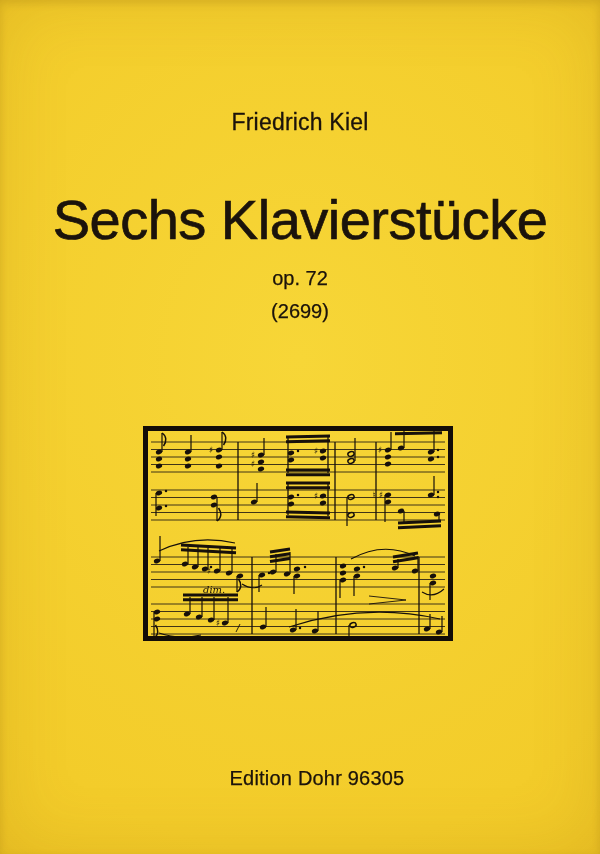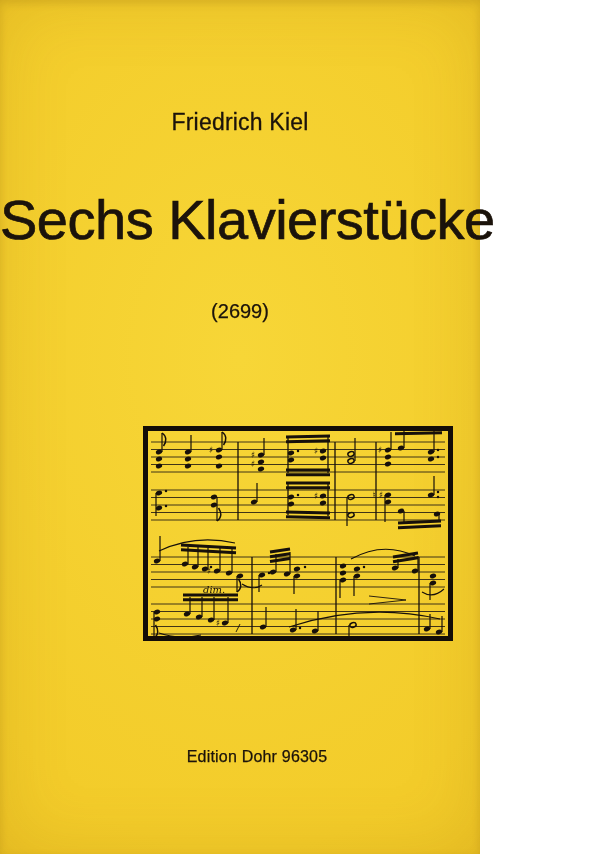--- a/index.html
+++ b/index.html
@@ -1,40 +1,41 @@
 <!DOCTYPE html>
 <html><head>
 <meta charset="utf-8">
 <style>
   html,body{margin:0;padding:0;}
   body{
     width:600px;height:854px;overflow:hidden;
     font-family:"Liberation Sans",sans-serif;
   }
   .cover{
-    position:relative;width:480px;height:854px;
+    position:relative;width:600px;height:854px;
     background:radial-gradient(130% 105% at 50% 42%, #F7D637 0%, #F3CC2A 55%, #E9BD20 100%);
     box-shadow:inset 0 0 70px rgba(140,95,0,.16), inset 0 3px 9px rgba(110,70,0,.18);
     color:#1B130B;
   }
   .ctext{position:absolute;left:0;right:0;text-align:center;white-space:nowrap;}
   .composer{top:109px;font-size:23px;letter-spacing:.2px;-webkit-text-stroke:.3px #1B130B;}
   .title{top:187px;font-size:56px;letter-spacing:-.5px;font-weight:400;-webkit-text-stroke:.7px #1B130B;}
   .opus{top:267px;font-size:20px;-webkit-text-stroke:.25px #1B130B;}
   .year{top:300px;font-size:20px;-webkit-text-stroke:.25px #1B130B;}
-  .publisher{top:748px;font-size:16px;letter-spacing:.2px;padding-left:34px;-webkit-text-stroke:.25px #1B130B;}
+  .publisher{top:767px;font-size:20px;letter-spacing:.2px;padding-left:34px;-webkit-text-stroke:.25px #1B130B;}
   .music-box{position:absolute;left:143px;top:426px;width:310px;height:215px;}
   .music-box svg{display:block;width:310px;height:215px;}
 </style>
 </head>
 <body>
 
 <div class="cover">
   <div class="ctext composer">Friedrich Kiel</div>
   <div class="ctext title">Sechs Klavierstücke</div>
+  <div class="ctext opus">op. 72</div>
   <div class="ctext year">(2699)</div>
 
   <div class="music-box">
     <svg viewBox="0 0 310 215" xmlns="http://www.w3.org/2000/svg">
         <line x1="8" y1="16" x2="302" y2="16" stroke="#2b2114" stroke-width="0.9"></line>
         <line x1="8" y1="23.5" x2="302" y2="23.5" stroke="#2b2114" stroke-width="0.9"></line>
         <line x1="8" y1="31" x2="302" y2="31" stroke="#2b2114" stroke-width="0.9"></line>
         <line x1="8" y1="38.5" x2="302" y2="38.5" stroke="#2b2114" stroke-width="0.9"></line>
         <line x1="8" y1="46" x2="302" y2="46" stroke="#2b2114" stroke-width="0.9"></line>
         <line x1="8" y1="64" x2="302" y2="64" stroke="#2b2114" stroke-width="0.9"></line>

